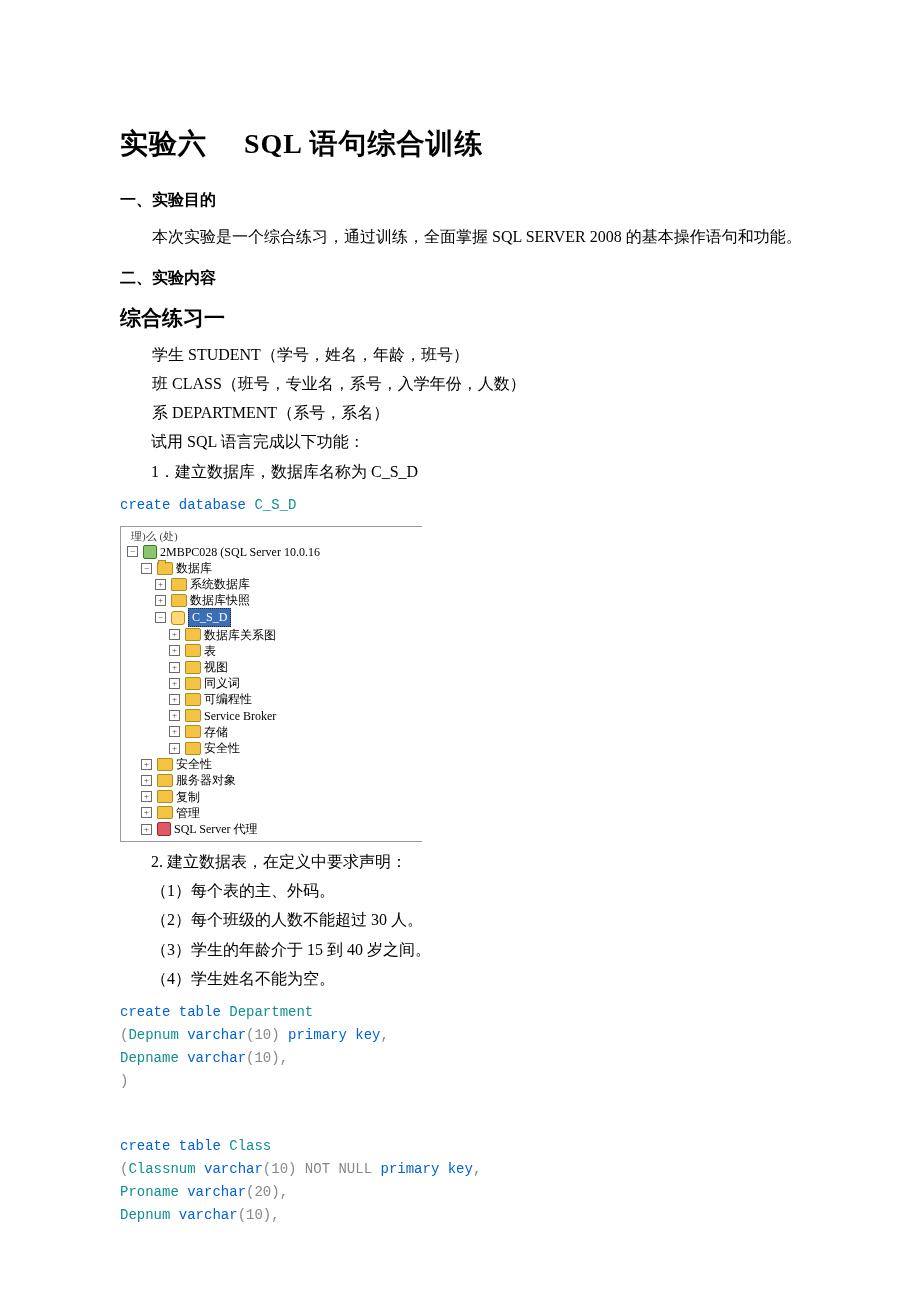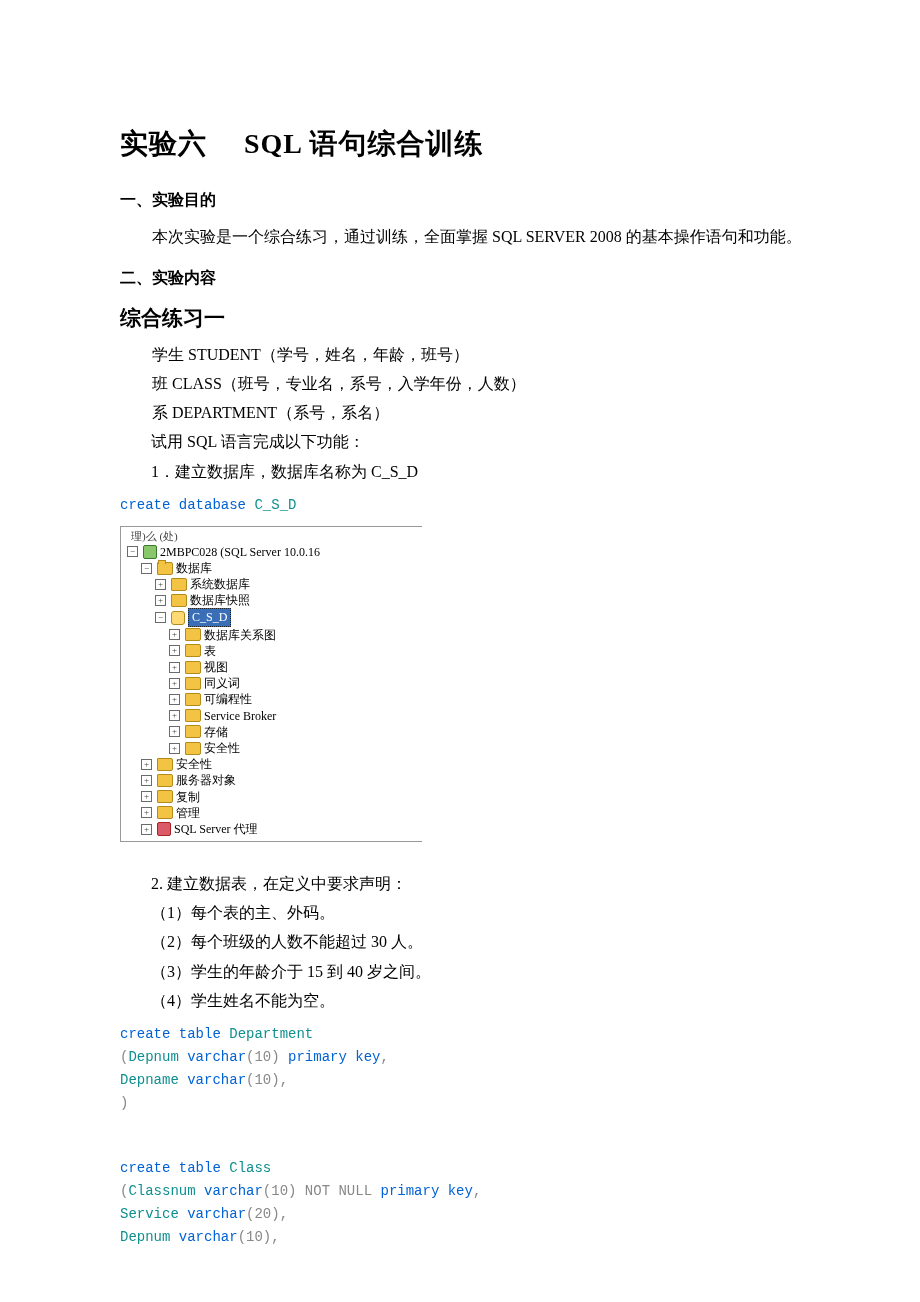--- a/index.html
+++ b/index.html
@@ -52,21 +52,21 @@
     text-indent: 0;
   }
   .code-blue { color: #0062d5; }
   .code-teal { color: #0f8f8f; }
   .code-grey { color: #888; }
 
   .tree-wrap {
     border: 1px solid #999;
     border-right: none;
     width: 295px;
-    margin: 6px 0 28px 0;
+    margin: 6px 0 6px 0;
     background: #fff;
     font-family: "SimSun", "宋体", serif;
     font-size: 12px;
     line-height: 1.35;
     padding: 2px 0 4px 6px;
   }
   .tree-item {
     display: flex;
     align-items: center;
     gap: 3px;
@@ -287,20 +287,20 @@
   <div class="codeblock">&nbsp;</div>
 
   <div class="codeblock">
     <div>
       <span class="code-blue">create table</span><span class="code-teal"> Class</span>
     </div>
     <div>
       <span class="code-grey">(</span><span class="code-teal">Classnum </span><span class="code-blue">varchar</span><span class="code-grey">(10) </span><span class="code-grey">NOT NULL </span><span class="code-blue">primary key</span><span class="code-grey">,</span>
     </div>
     <div>
-      <span class="code-teal"> Service </span><span class="code-blue">varchar</span><span class="code-grey">(20),</span>
+      <span class="code-teal"> Proname </span><span class="code-blue">varchar</span><span class="code-grey">(20),</span>
     </div>
     <div>
       <span class="code-teal"> Depnum </span><span class="code-blue">varchar</span><span class="code-grey">(10),</span>
     </div>
   </div>
 
 </div>
 
 </body></html>

